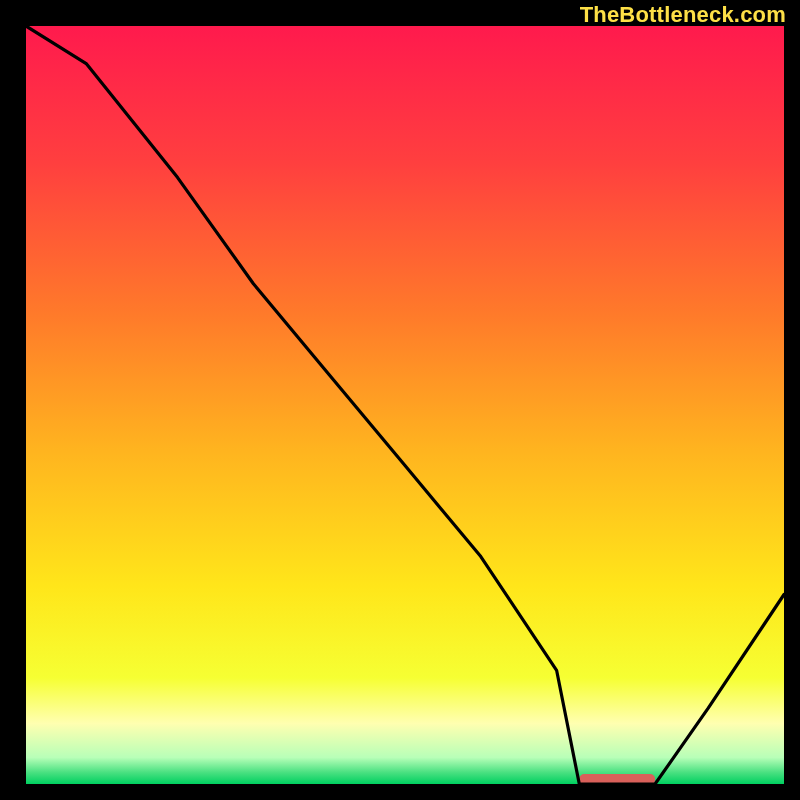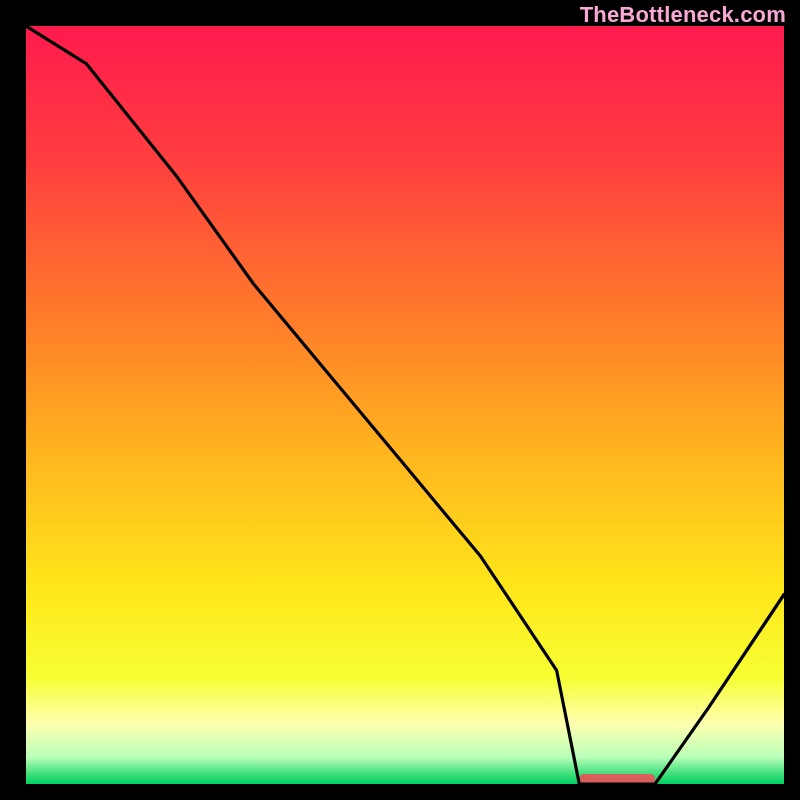--- a/index.html
+++ b/index.html
@@ -13,21 +13,21 @@
   }
   .wrap {
     position: relative;
     width: 800px;
     height: 800px;
   }
   .watermark {
     position: absolute;
     top: 2px;
     right: 14px;
-    color: #f9a8d4;
+    color: #fde047;
     font-size: 22px;
     font-weight: 600;
     letter-spacing: 0.2px;
     z-index: 10;
     user-select: none;
   }
   .plot {
     position: absolute;
     left: 26px;
     top: 26px;

